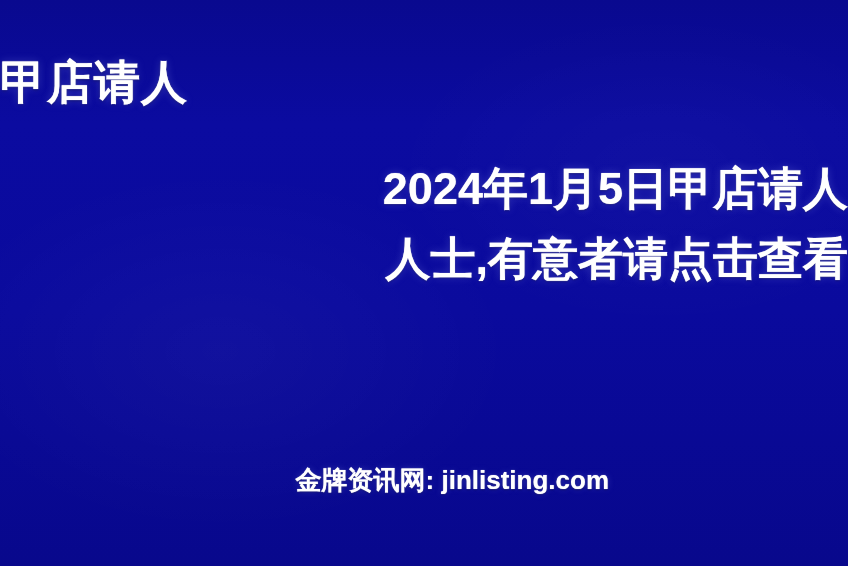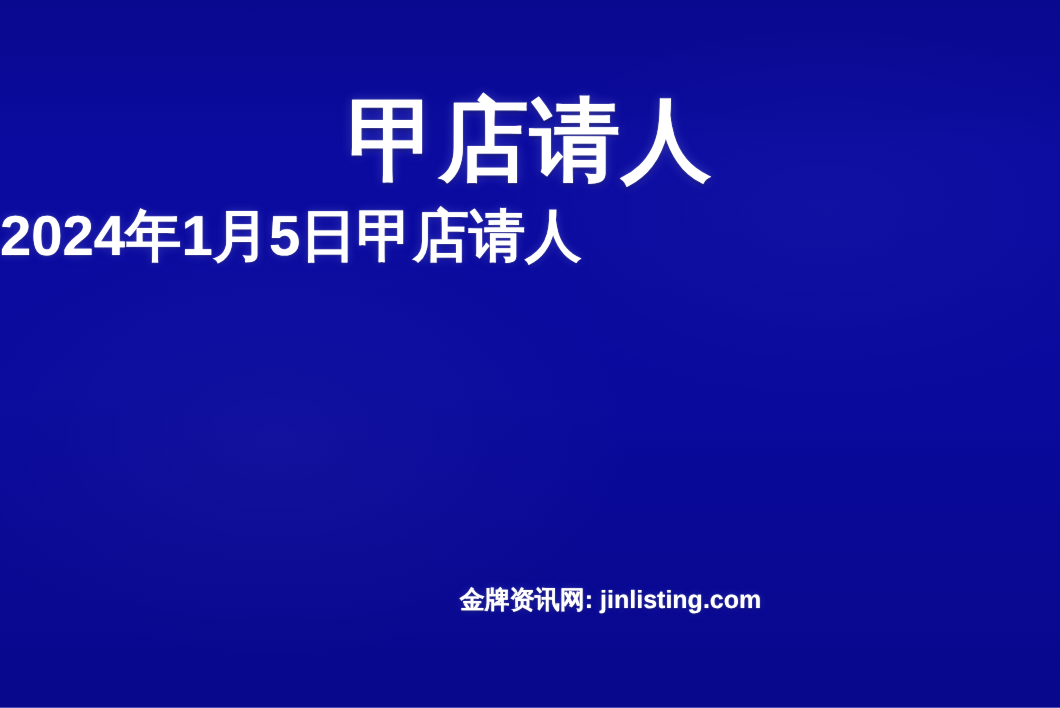--- a/index.html
+++ b/index.html
@@ -50,40 +50,40 @@
     width: 100%;
     height: 100%;
   }
 
   
   .headline {
     position: absolute;
     top: 27px;
     left: 0;
     width: 848px;
-    text-align: center;
+    text-align: left;
     color: #ffffff;
-    font-size: 72px;
+    font-size: 46px;
     font-weight: bold;
     line-height: 1.08;
     letter-spacing: 1px;
     white-space: nowrap;
     text-shadow:
       0 0 1px rgba(255,255,255,0.85),
       0 1px 3px rgba(0,0,0,0.30),
       0 0 9px rgba(170,180,255,0.28);
   }
 
   
   .body-block {
     position: absolute;
     top: 154px;
     left: 0;
     width: 848px;
-    text-align: left;
+    text-align: right;
   }
 
   .body-line {
     display: block;
     color: #ffffff;
     font-size: 45px;
     font-weight: bold;
     line-height: 70px;
     height: 70px;
     letter-spacing: 0px;
@@ -97,39 +97,40 @@
   
   .footer-credit {
     position: absolute;
     top: 463px;
     left: 0;
     width: 732px;
     box-sizing: border-box;
     padding-right: 123px;
     text-align: right;
     color: #ffffff;
-    font-size: 20px;
+    font-size: 26px;
     font-weight: bold;
     line-height: 34px;
     letter-spacing: 0px;
     white-space: nowrap;
     text-shadow:
       0 0 1px rgba(255,255,255,0.75),
       0 1px 2px rgba(0,0,0,0.30),
       0 0 7px rgba(160,170,255,0.24);
   }
 </style>
 </head>
 <body>
 
 <div class="poster">
   <div class="content">
 
     <h1 class="headline">甲店请人</h1>
 
     <div class="body-block">
       <span class="body-line">2024年1月5日甲店请人</span>
+      <span class="body-line">人士,有意者请点击查看</span>
     </div>
 
     <div class="footer-credit">金牌资讯网: jinlisting.com</div>
 
   </div>
 </div>
 
 </body></html>

